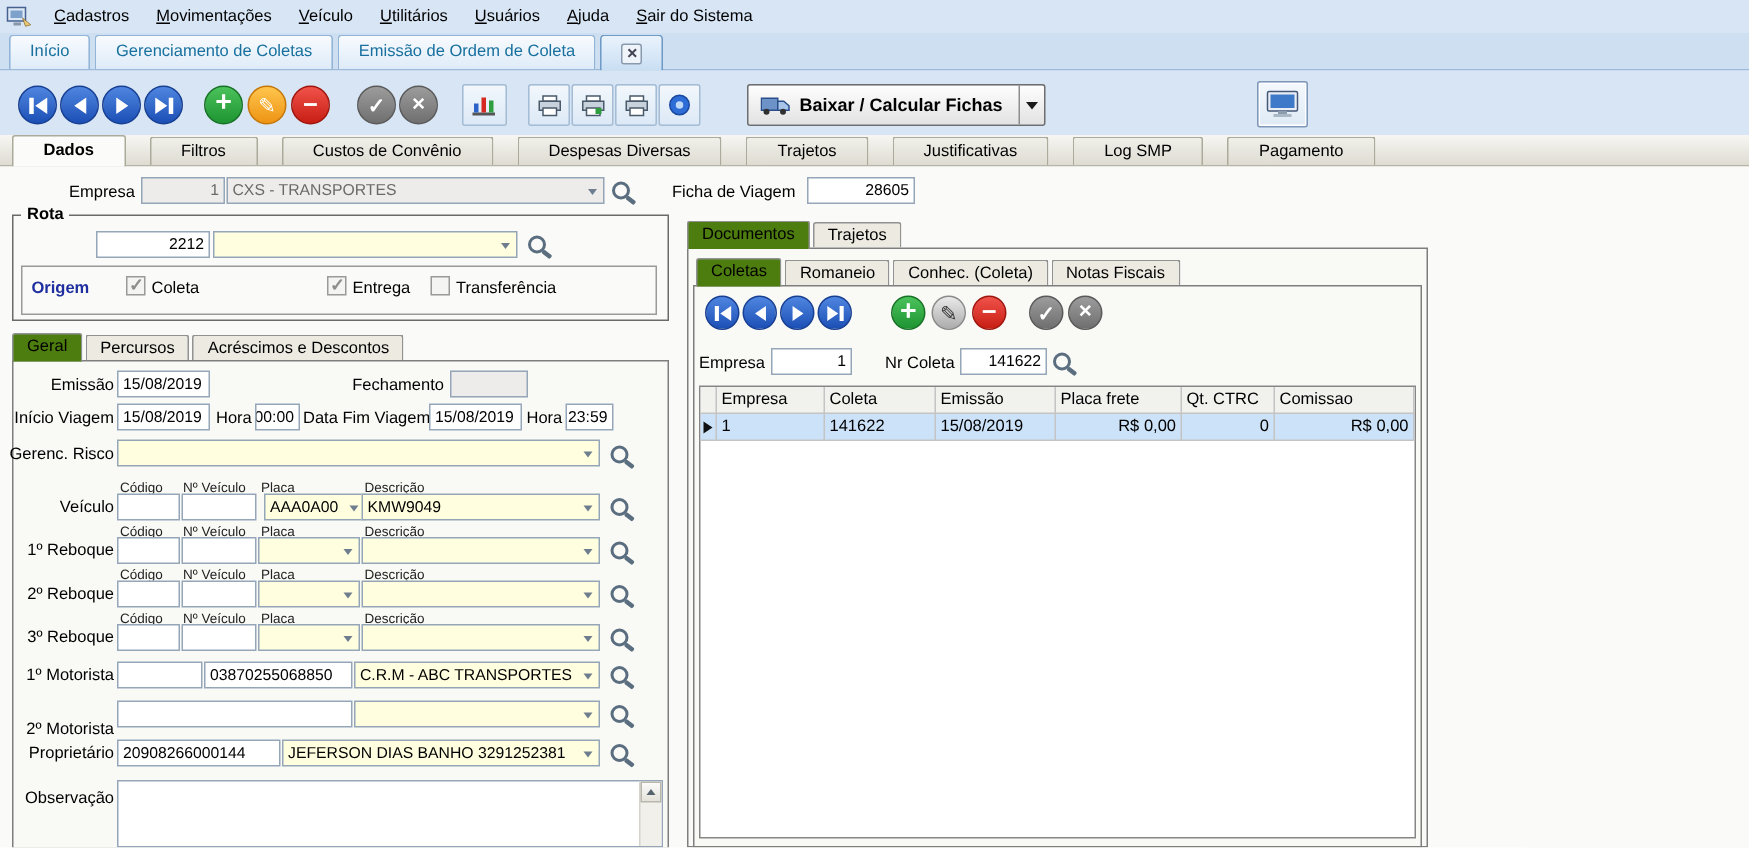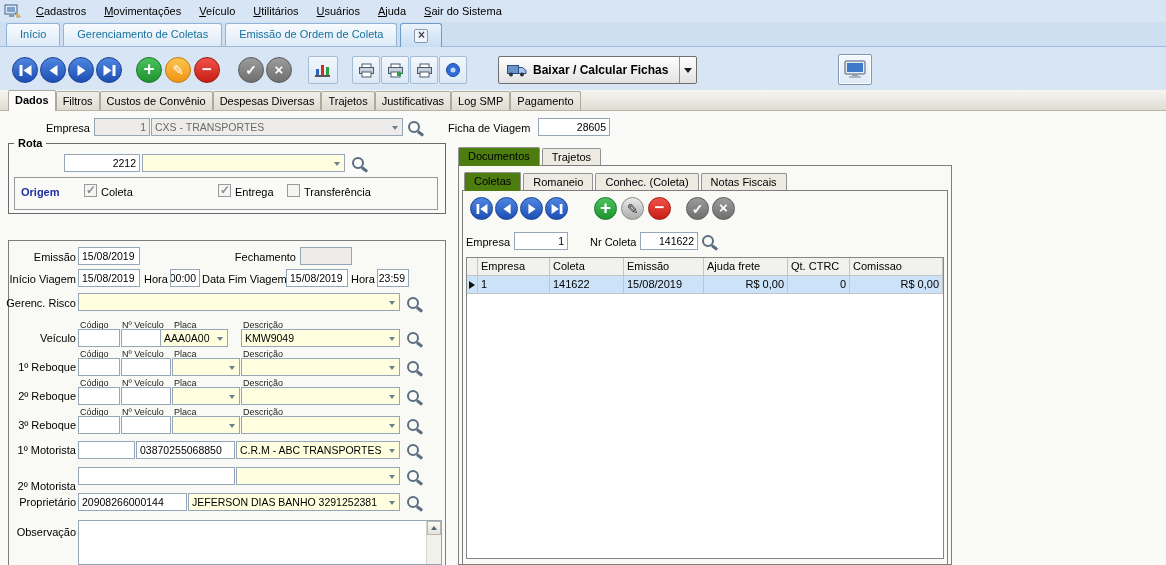--- a/index.html
+++ b/index.html
@@ -14,21 +14,21 @@
 
   .doctabs{position:absolute;left:0;top:22px;width:100%;height:25px;background:#CDDFF1;display:flex;align-items:flex-end;padding-left:6px;gap:3px;border-bottom:1px solid #9BB9DA}
   .doc-tab{height:23px;line-height:21px;padding:0 13px;background:linear-gradient(#F8FBFE,#DEEBF8);border:1px solid #92B4D6;border-bottom:none;border-radius:3px 3px 0 0;color:#17709E;white-space:nowrap}
   .doc-tab.active{background:linear-gradient(#EAF3FC,#C9DEF3);color:#0A4A84;font-weight:bold;display:flex;align-items:center;gap:6px;margin-bottom:-1px;height:24px;border-color:#6E9AC6}
   .closebox{width:14px;height:14px;border:1px solid #8A9AAE;background:#EEF4FA;display:flex;align-items:center;justify-content:center;color:#445;border-radius:2px}
 
   .toolbarbg{position:absolute;left:0;top:47px;width:100%;height:43px;background:#D7E5F4}
   .formbg{position:absolute;left:0;top:111px;width:100%;height:454px;background:#FAFAF8}
 
   .pagetabs{position:absolute;left:0;top:90px;width:100%;height:21px;background:linear-gradient(#F7F6F2,#DEDCD2);border-bottom:1px solid #B6B4A6;display:flex;align-items:flex-end;padding-left:8px}
-  .ptab{height:19px;line-height:18px;padding:0 6px;background:linear-gradient(#F0EFE9,#DEDCD2);border:1px solid #ACAA9A;border-bottom:none;border-radius:2px 2px 0 0;margin-right:0;white-space:nowrap}
+  .ptab{height:19px;line-height:18px;padding:0 20px;background:linear-gradient(#F0EFE9,#DEDCD2);border:1px solid #ACAA9A;border-bottom:none;border-radius:2px 2px 0 0;margin-right:16px;white-space:nowrap}
   .ptab.active{background:#FBFBF9;font-weight:bold;height:21px;margin-bottom:-1px;z-index:2;position:relative}
 
   
   .cbtn{position:absolute;top:57px;width:26px;height:26px;border-radius:50%;display:flex;align-items:center;justify-content:center;color:#FFF}
   .cbtn.sm{width:23px;height:23px}
   .b-blue{background:linear-gradient(#4F86E0,#1C4FB5);border:1px solid #173F92}
   .b-green{background:linear-gradient(#4CC25C,#1E9432);border:1px solid #187226}
   .b-orange{background:linear-gradient(#FFC54D,#EE9414);border:1px solid #C47708}
   .b-red{background:linear-gradient(#F0524A,#C81E14);border:1px solid #9E160E}
   .b-gray{background:linear-gradient(#9C9C9C,#6F6F6F);border:1px solid #5A5A5A}
@@ -252,20 +252,25 @@
   <span class="mag" style="left:352px;top:157px"></span>
   <div class="group" style="left:14px;top:177px;width:424px;height:33px;border-color:#9A9A9A"></div>
   <span class="lbl origem-lbl" style="left:21px;top:186px">Origem</span>
   <span class="cb checked" style="left:84px;top:184px"></span>
   <span class="lbl" style="left:101px;top:186px">Coleta</span>
   <span class="cb checked" style="left:218px;top:184px"></span>
   <span class="lbl" style="left:235px;top:186px">Entrega</span>
   <span class="cb" style="left:287px;top:184px"></span>
   <span class="lbl" style="left:304px;top:186px">Transferência</span>
 
+  <div class="stabs" style="left:8px;top:221px">
+    <span class="stab active">Geral</span>
+    <span class="stab">Percursos</span>
+    <span class="stab">Acréscimos e Descontos</span>
+  </div>
   <div class="panel" style="left:8px;top:240px;width:438px;height:326px"></div>
 
   <span class="lbl r" style="left:6px;top:251px;width:70px;z-index:2">Emissão</span>
   <div class="fld" style="left:78px;top:247px;width:62px;z-index:2">15/08/2019</div>
   <span class="lbl r" style="left:218px;top:251px;width:78px;z-index:2">Fechamento</span>
   <div class="fld dis" style="left:300px;top:247px;width:52px;z-index:2"></div>
 
   <span class="lbl r" style="left:4px;top:273px;width:72px;z-index:2">Início Viagem</span>
   <div class="fld" style="left:78px;top:269px;width:62px;z-index:2">15/08/2019</div>
   <span class="lbl" style="left:144px;top:273px;z-index:2">Hora</span>
@@ -282,21 +287,21 @@
   </div>
   <span class="mag" style="left:407px;top:297px;z-index:2"></span>
 
   <span class="mini" style="left:80px;top:320px;z-index:2">Código</span>
   <span class="mini" style="left:122px;top:320px;z-index:2">Nº Veículo</span>
   <span class="mini" style="left:174px;top:320px;z-index:2">Placa</span>
   <span class="mini" style="left:243px;top:320px;z-index:2">Descrição</span>
   <span class="lbl r" style="left:4px;top:332px;width:72px;z-index:2">Veículo</span>
   <div class="fld" style="left:78px;top:329px;width:42px;z-index:2"></div>
   <div class="fld" style="left:121px;top:329px;width:50px;z-index:2"></div>
-  <div class="fld yel combo" style="left:160px;top:329px;width:68px;z-index:2">
+  <div class="fld yel combo" style="left:176px;top:329px;width:68px;z-index:2">
     <span class="val">AAA0A00</span>
     <i class="carrow"></i>
   </div>
   <div class="fld yel combo" style="left:241px;top:329px;width:159px;z-index:2">
     <span class="val">KMW9049</span>
     <i class="carrow"></i>
   </div>
   <span class="mag" style="left:407px;top:332px;z-index:2"></span>
 
   <span class="mini" style="left:80px;top:349px;z-index:2">Código</span>
@@ -441,21 +446,21 @@
   <span class="lbl" style="left:590px;top:236px;z-index:2">Nr Coleta</span>
   <div class="fld num" style="left:640px;top:232px;width:58px;z-index:2">141622</div>
   <span class="mag" style="left:702px;top:235px;z-index:2"></span>
 
   <div class="grid" style="left:466px;top:257px;width:478px;height:302px">
     <div class="grow ghead">
       <div class="gcell gsel"></div>
       <div class="gcell c1">Empresa</div>
       <div class="gcell c2">Coleta</div>
       <div class="gcell c3">Emissão</div>
-      <div class="gcell c4">Ajuda frete</div>
+      <div class="gcell c4">Placa frete</div>
       <div class="gcell c5">Qt. CTRC</div>
       <div class="gcell c6">Comissao</div>
     </div>
     <div class="grow sel">
       <div class="gcell gsel"></div>
       <div class="gcell c1">1</div>
       <div class="gcell c2">141622</div>
       <div class="gcell c3">15/08/2019</div>
       <div class="gcell c4 rt">R$ 0,00</div>
       <div class="gcell c5 rt">0</div>

